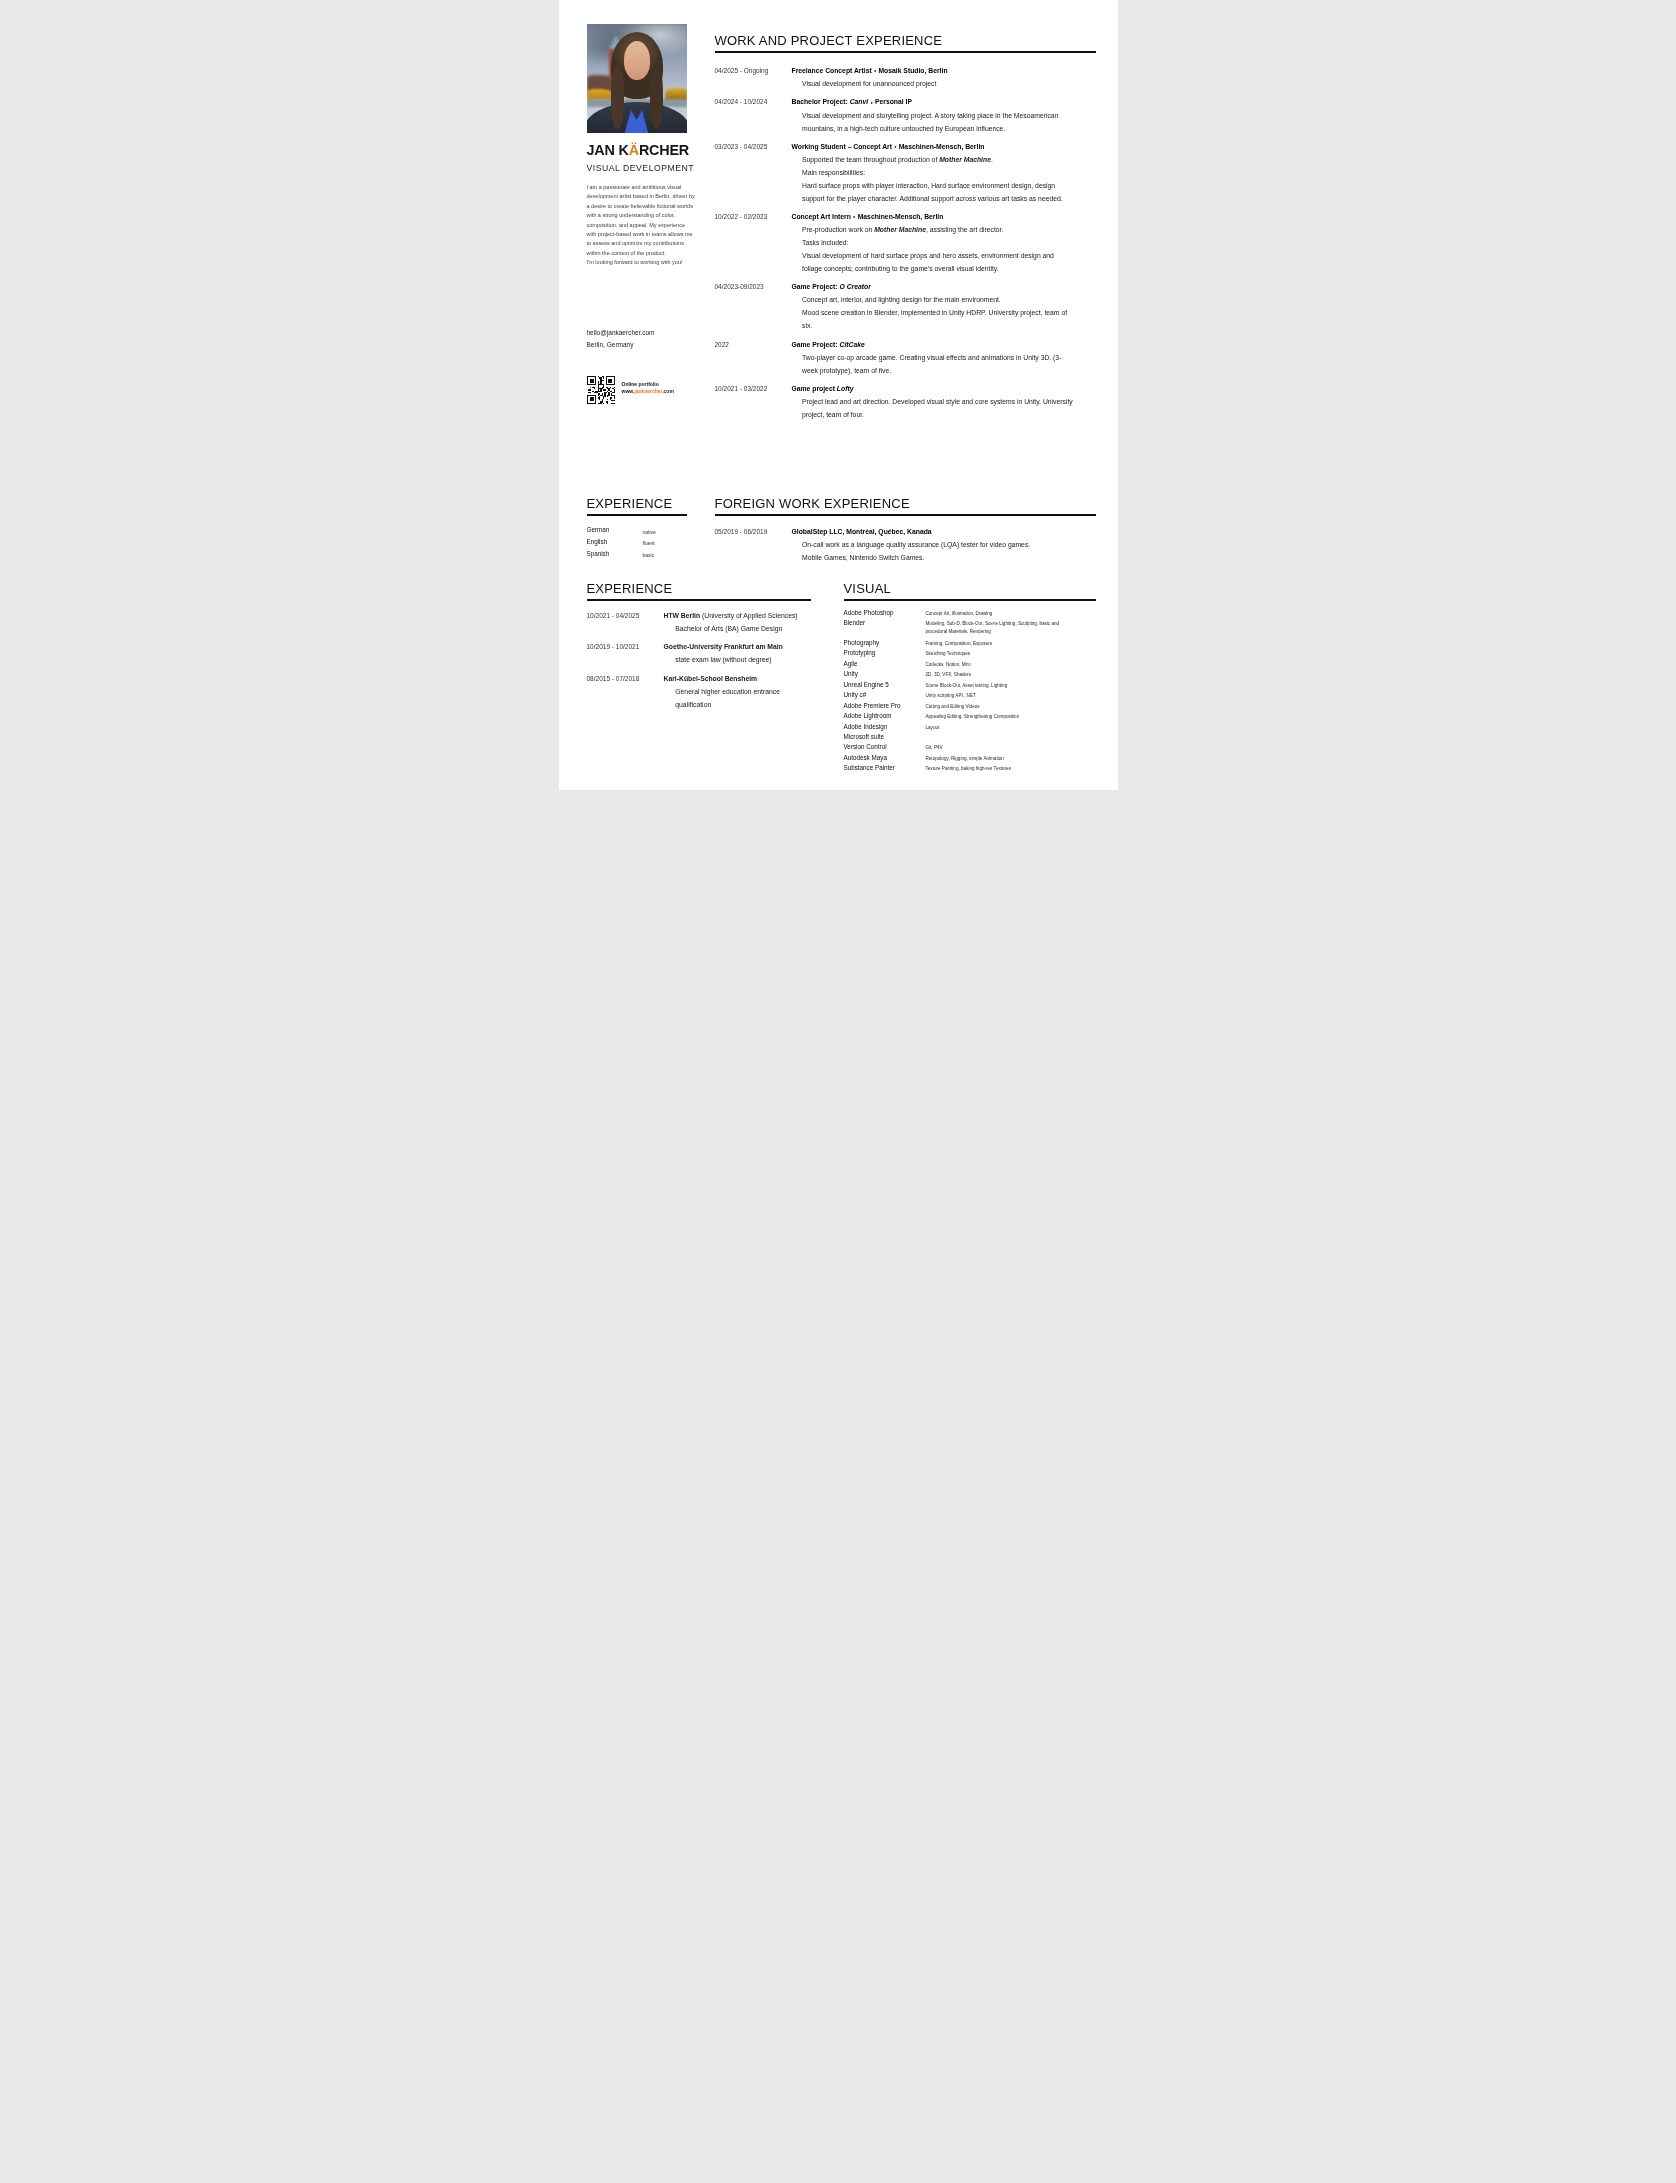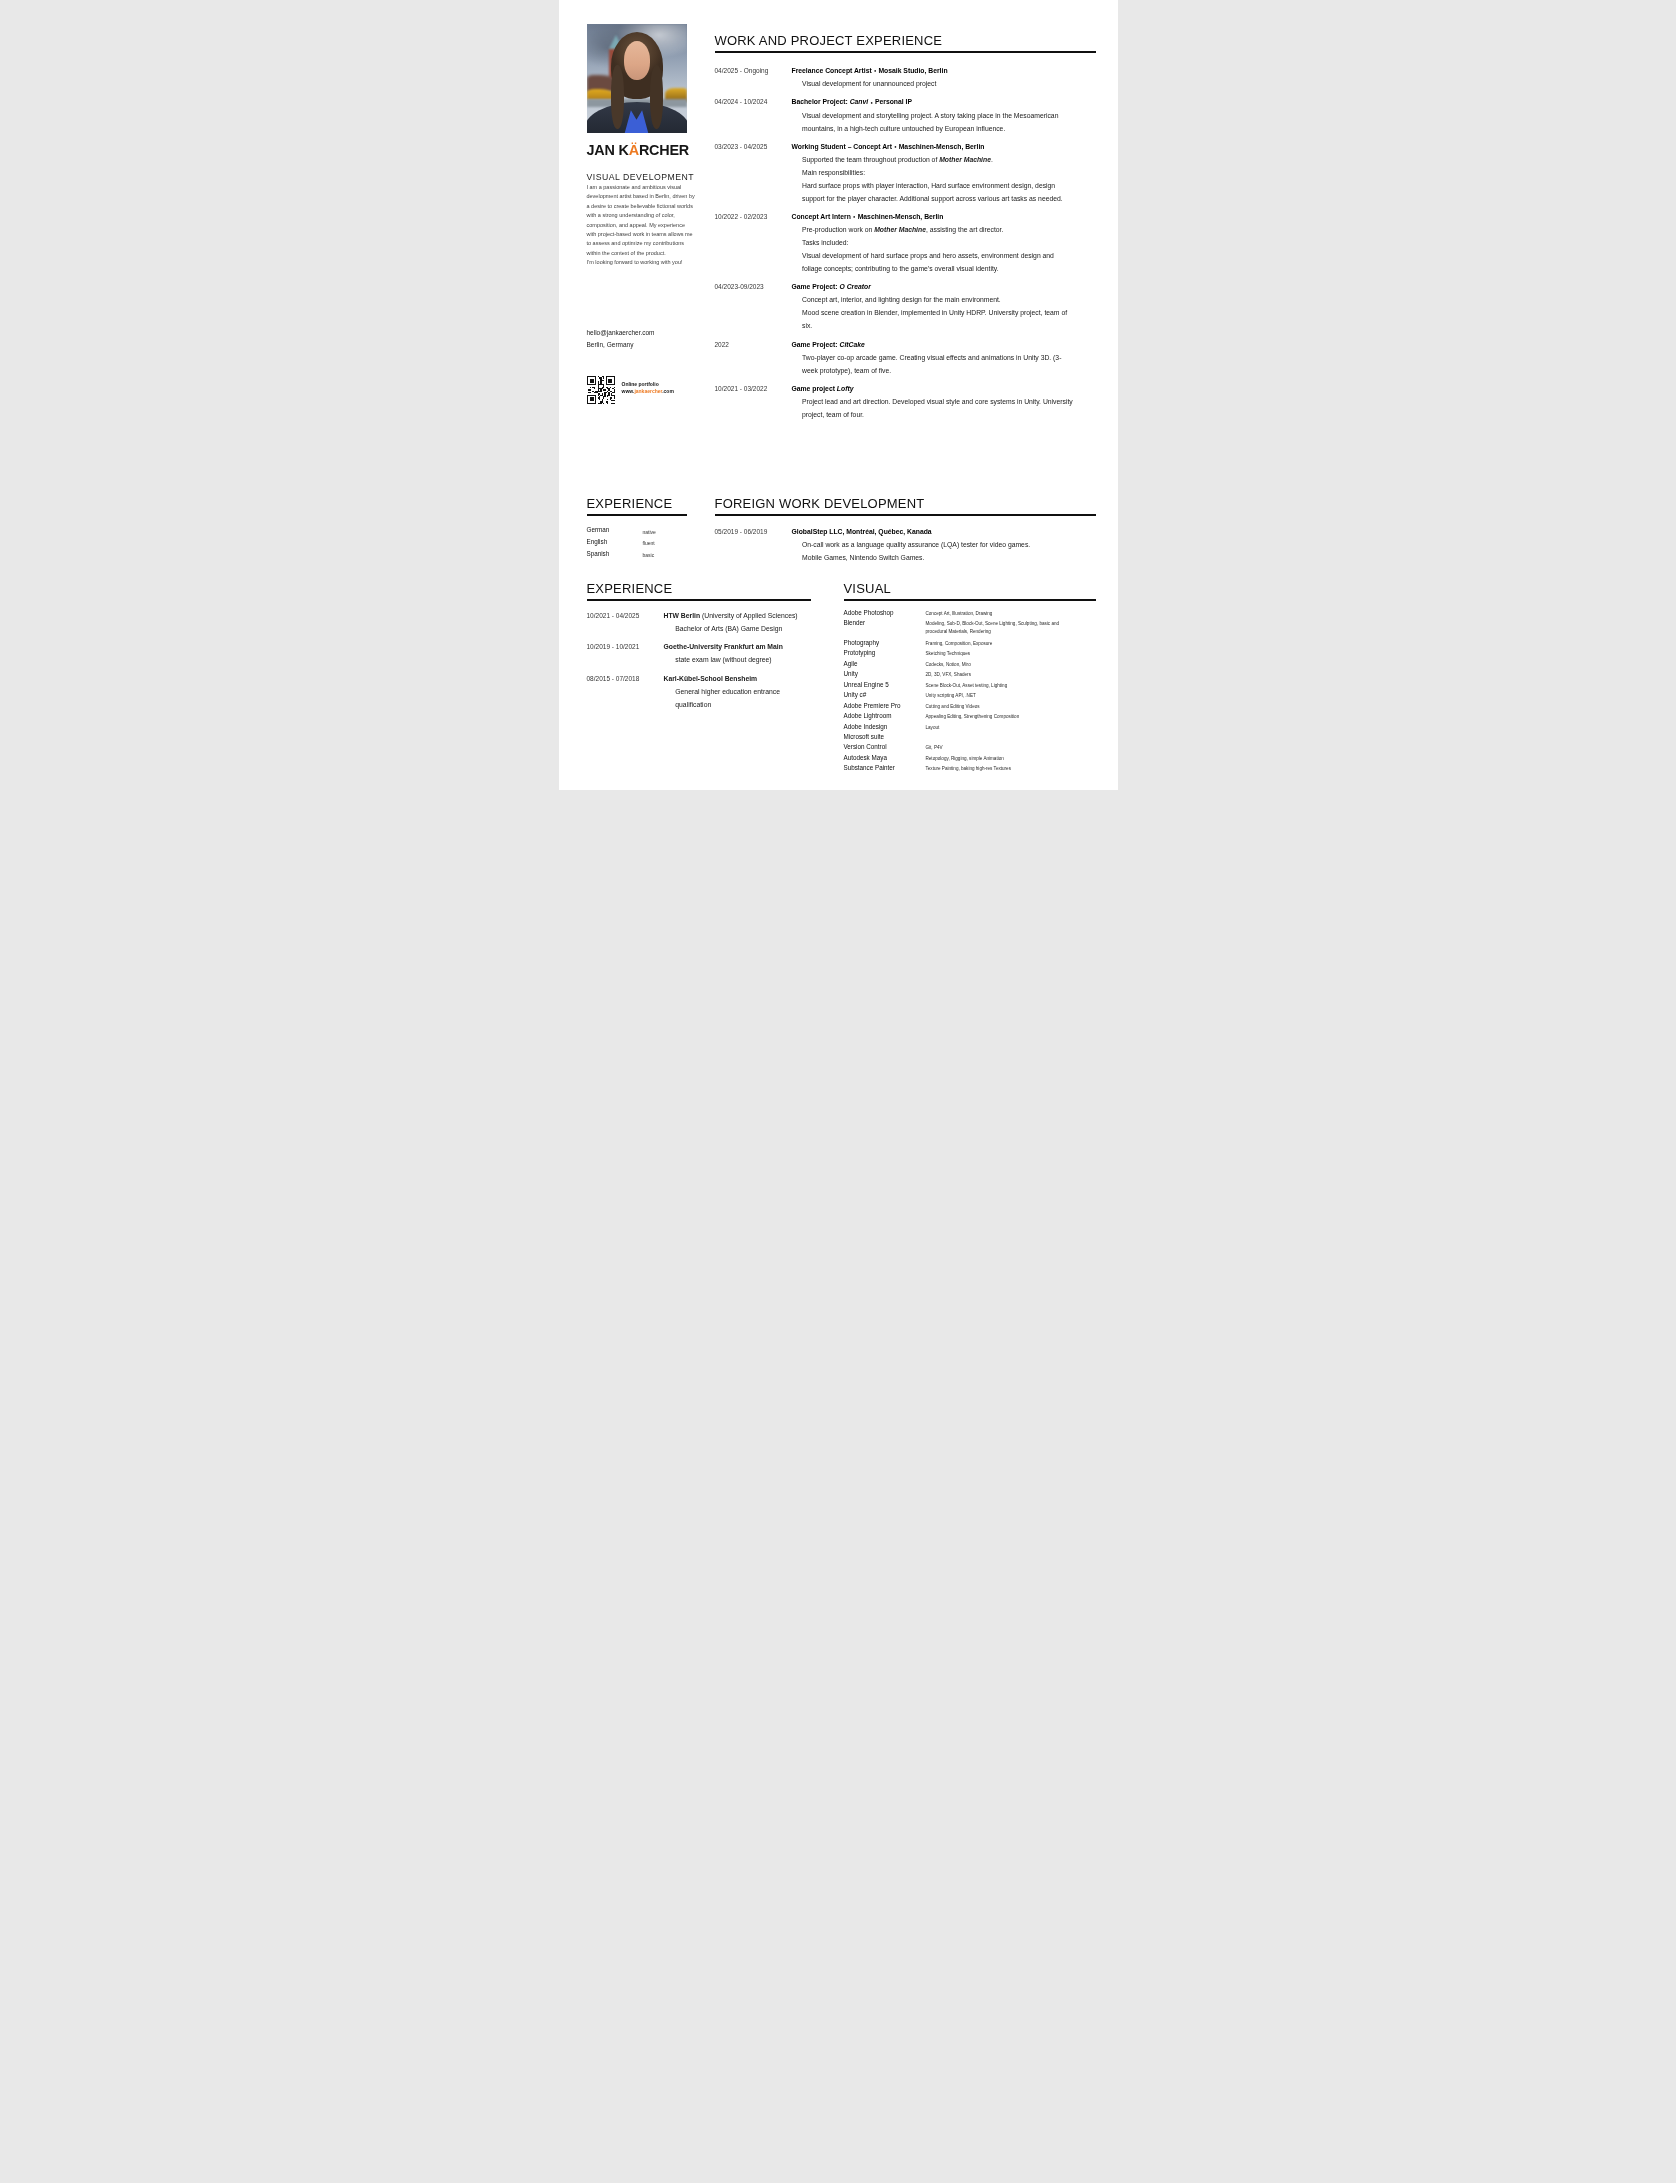--- a/index.html
+++ b/index.html
@@ -30,21 +30,21 @@
   .collar{position:absolute;left:36%;bottom:0;width:28%;height:21%;background:#3B5FD6;clip-path:polygon(8% 100%,30% 0,50% 42%,70% 0,92% 100%);}
   .neck{position:absolute;left:44%;top:46%;width:12%;height:12%;background:#d3a183;}
   .hairMain{position:absolute;left:24%;top:7%;width:52%;height:62%;border-radius:50% 50% 42% 42%;
     background:radial-gradient(50% 40% at 50% 28%,#6a523c,#4c3929 72%,#3e2e21);}
   .lockL{position:absolute;left:24%;top:38%;width:13%;height:58%;background:#49382a;border-radius:45%;}
   .lockR{position:absolute;right:24%;top:38%;width:13%;height:58%;background:#433325;border-radius:45%;}
   .face{position:absolute;left:37%;top:16%;width:26%;height:35%;border-radius:50% 50% 46% 48%;
     background:linear-gradient(180deg,#e6b89a 0%,#dca687 60%,#c99579 100%);}
   .identity{position:absolute;left:28px;top:142px;}
   .name{font-size:14.4px;font-weight:700;letter-spacing:-0.2px;color:#161616;line-height:16.6px;}
-  .role{font-size:8.7px;font-weight:400;letter-spacing:0.5px;color:#1c1c1c;margin-top:13px;}
+  .role{font-size:8.7px;font-weight:400;letter-spacing:0.5px;color:#1c1c1c;margin-top:4px;}
   .about{position:absolute;left:28px;top:183px;width:109px;font-size:5.5px;line-height:9.4px;color:#3f3f3f;font-weight:300;}
   .about p{margin:0;}
   .contact{position:absolute;left:28px;top:327px;font-size:6.5px;line-height:11.8px;color:#1a1a1a;}
   .portfolio{position:absolute;left:28px;top:376px;display:flex;align-items:flex-start;}
   .qr{width:28px;height:28px;}
   .qr svg{width:28px;height:28px;display:block;shape-rendering:crispEdges;}
   .portfolio-text{margin-left:7px;padding-top:5.2px;font-size:5px;line-height:7px;font-weight:700;color:#161616;}
   
   .sec-work{position:absolute;left:156px;top:34px;width:381px;}
   .sec-languages{position:absolute;left:28px;top:497px;width:100px;}
@@ -337,21 +337,21 @@
         <div class="lang-level">fluent</div>
       </div>
       <div class="lang">
         <div class="lang-name">Spanish</div>
         <div class="lang-level">basic</div>
       </div>
     </div>
   </div>
 
   <div class="sec-foreign">
-    <h2>FOREIGN WORK DEVELOPMENT</h2>
+    <h2>FOREIGN WORK EXPERIENCE</h2>
     <div class="rule"></div>
     <div class="entries" style="margin-top:9.6px;">
       <div class="we">
         <div class="we-date">05/2019 - 06/2019</div>
         <div class="we-main">
           <div class="we-title">GlobalStep LLC, Montréal, Québec, Kanada</div>
           <div class="we-body">
             <p>On-call work as a language quality assurance (LQA) tester for video games.</p>
             <p>Mobile Games, Nintendo Switch Games.</p>
           </div>

